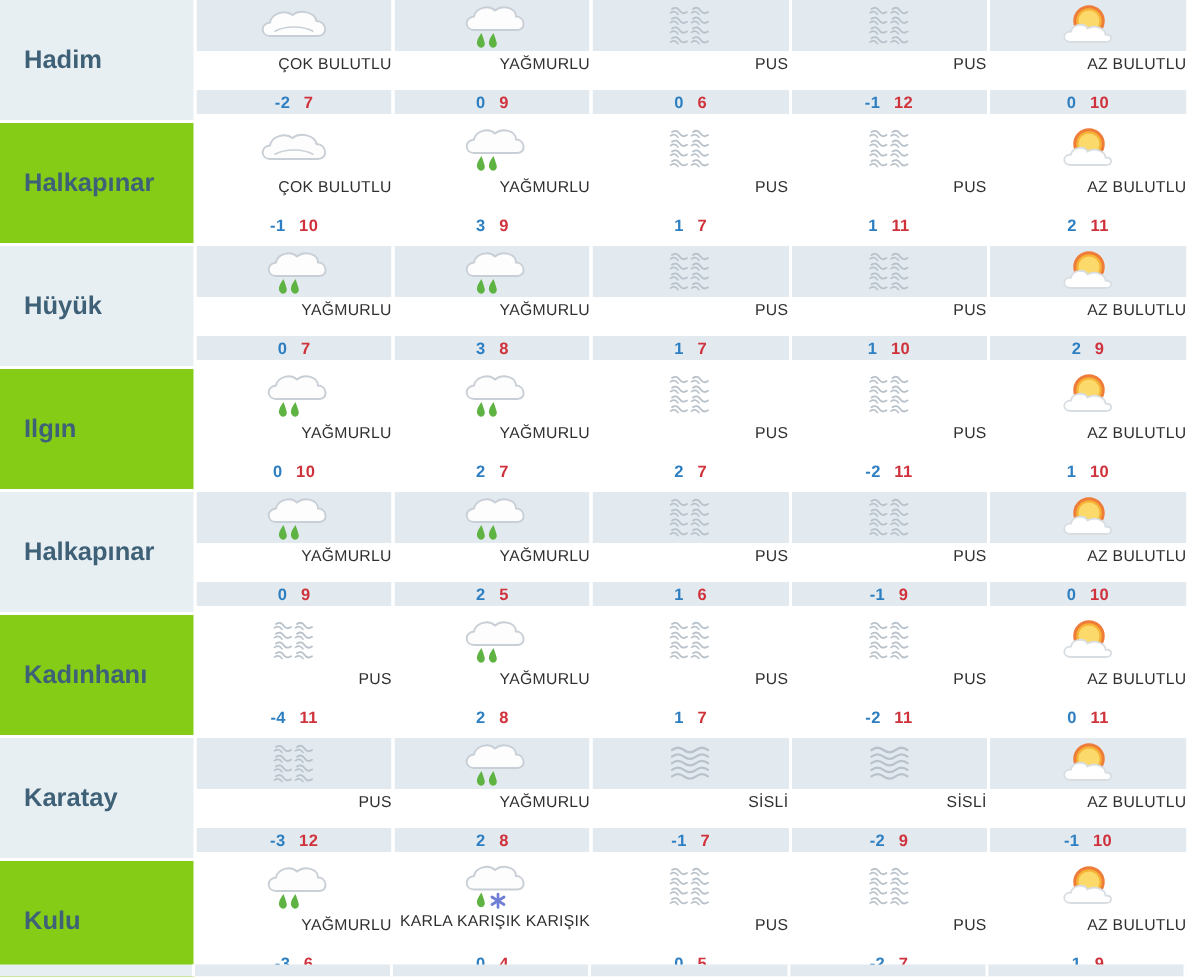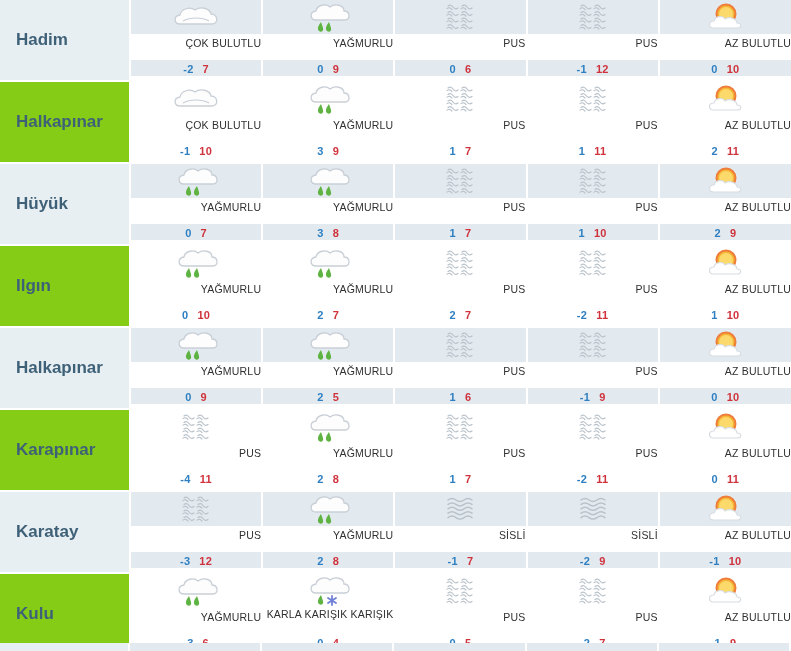--- a/index.html
+++ b/index.html
@@ -486,21 +486,21 @@
           <div class="band band-icon"><span class="wicon"><svg width="52" height="32" viewBox="0 0 52 32">
                 <circle cx="27" cy="12" r="9.5" fill="#f6b335" stroke="#ef7d3a" stroke-width="2"></circle>
                 <circle cx="27" cy="12" r="7" fill="#fbd96b"></circle>
                 <path d="M15 26 C9 26 9 19 15 19 C16 14 24 13 26 17 C31 14 38 17 38 21 C43 21 43 26 38 26 Z" fill="#ffffff" stroke="#d8dde2" stroke-width="1.2"></path>
               </svg></span></div>
           <div class="band band-label">AZ BULUTLU</div>
           <div class="band band-temp"><span class="t-min">0</span><span class="t-max">10</span></div>
         </td>
       </tr>
       <tr class="row-even">
-        <td class="city-cell">Karapınar</td>
+        <td class="city-cell">Kadınhanı</td>
         <td class="day-cell">
           <div class="band band-icon"><span class="wicon"><svg width="52" height="32" viewBox="0 0 52 32">
                 <path d="M14 4 q3 -2 5 1 q2 3 5 1" fill="none" stroke="#b9c2ca" stroke-width="1.2" stroke-linecap="round"></path>
                 <path d="M13 6.6 q3 -2 5 1" fill="none" stroke="#b9c2ca" stroke-width="1.1" stroke-linecap="round"></path>
                 <path d="M28 4 q3 -2 5 1 q2 3 5 1" fill="none" stroke="#b9c2ca" stroke-width="1.2" stroke-linecap="round"></path>
                 <path d="M27 6.6 q3 -2 5 1" fill="none" stroke="#b9c2ca" stroke-width="1.1" stroke-linecap="round"></path>
                 <path d="M14 10.5 q3 -2 5 1 q2 3 5 1" fill="none" stroke="#b9c2ca" stroke-width="1.2" stroke-linecap="round"></path>
                 <path d="M13 13.1 q3 -2 5 1" fill="none" stroke="#b9c2ca" stroke-width="1.1" stroke-linecap="round"></path>
                 <path d="M28 10.5 q3 -2 5 1 q2 3 5 1" fill="none" stroke="#b9c2ca" stroke-width="1.2" stroke-linecap="round"></path>
                 <path d="M27 13.1 q3 -2 5 1" fill="none" stroke="#b9c2ca" stroke-width="1.1" stroke-linecap="round"></path>

